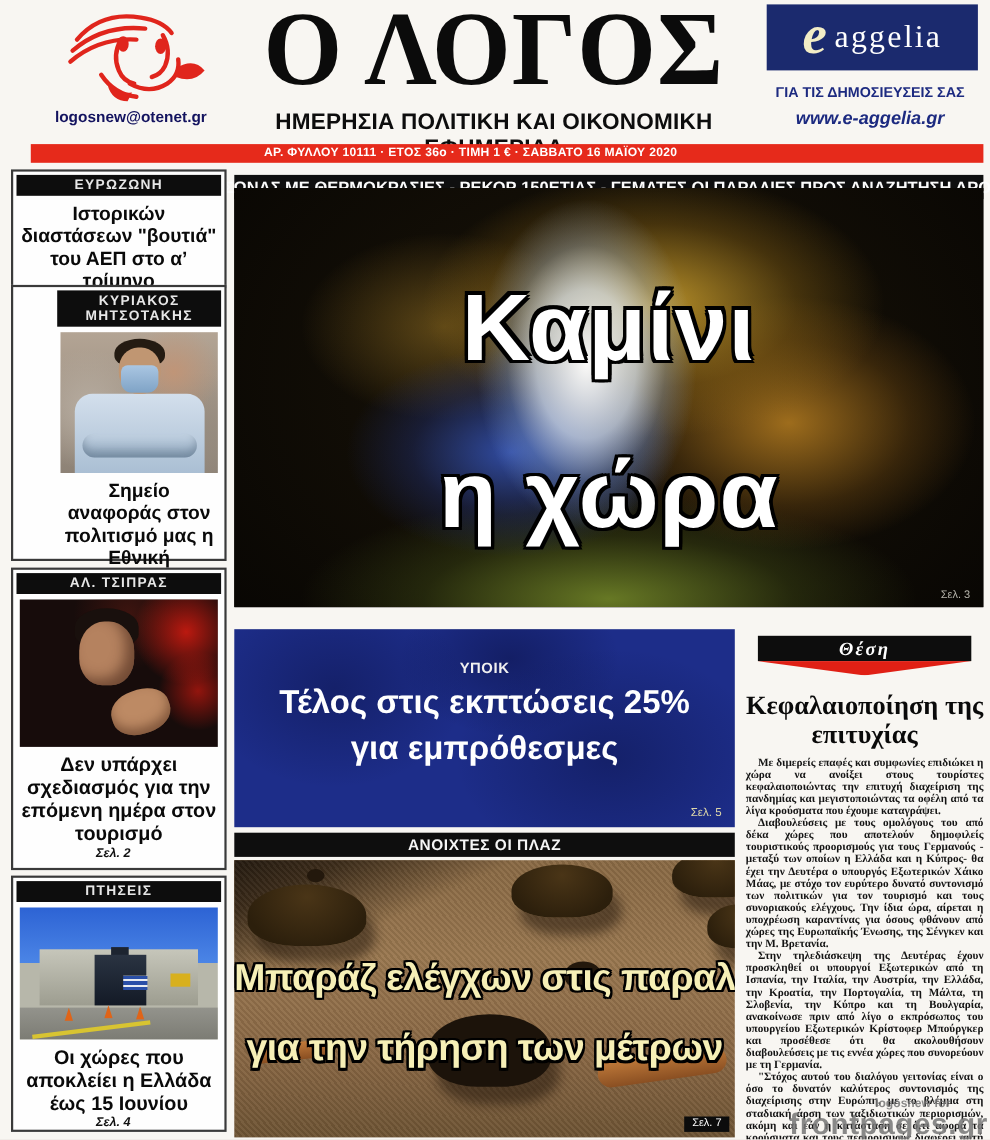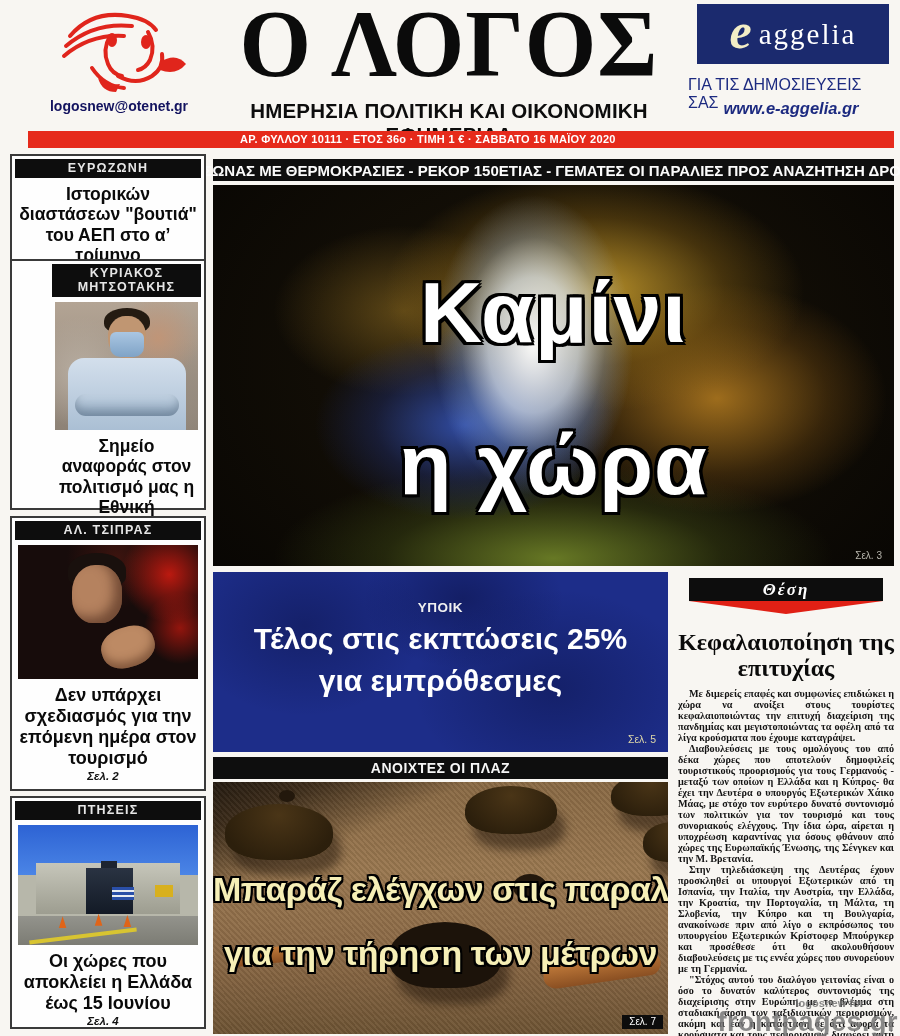--- a/index.html
+++ b/index.html
@@ -14,33 +14,33 @@
             font-family:"Liberation Serif","DejaVu Serif",serif;font-weight:bold;
             font-size:92px;color:#0b0b0b;letter-spacing:1px;transform:scaleY(1.04);}
   .mast-sub{position:absolute;left:208px;top:99px;width:482px;text-align:center;
             font-size:20.5px;font-weight:bold;color:#0d0d0d;letter-spacing:0.2px;}
   .ad-box{position:absolute;left:697px;top:4px;width:192px;height:60px;background:#1b2a6e;
           display:flex;align-items:center;justify-content:center;}
   .ad-e{font-family:"Liberation Serif","DejaVu Serif",serif;font-style:italic;font-weight:bold;
         font-size:50px;color:#f3edc6;line-height:1;margin-right:7px;margin-top:-6px;}
   .ad-rest{font-family:"Liberation Serif","DejaVu Serif",serif;font-size:29px;color:#ffffff;
            letter-spacing:2px;}
-  .ad-tag{position:absolute;left:688px;top:76px;width:206px;
-          font-size:16px;font-weight:400;color:#1c2a80;}
+  .ad-tag{position:absolute;left:688px;top:76px;width:206px;text-align:center;
+          font-size:13px;font-weight:700;color:#1c2a80;}
   .ad-url{position:absolute;left:688px;top:99px;width:206px;text-align:center;
           font-size:16.5px;font-weight:bold;font-style:italic;color:#1c2a80;}
   
   .issue-bar{position:absolute;left:28px;top:131px;width:866px;height:17px;background:#e62a1b;}
   .issue-bar span{position:absolute;left:212px;top:2px;font-size:11px;font-weight:bold;
                   color:#ffffff;letter-spacing:0.3px;white-space:nowrap;}
   .top-strip{position:absolute;left:213px;top:159px;width:681px;height:22px;background:#0f0f0f;
              display:flex;align-items:center;justify-content:center;}
   .top-strip span{font-size:15px;font-weight:bold;color:#fbfbfb;white-space:nowrap;}
   
-  .lead{position:absolute;left:213px;top:185px;width:681px;height:381px;background:#0c0905;overflow:hidden;}
+  .lead{position:absolute;left:213px;top:171px;width:681px;height:381px;background:#0c0905;overflow:hidden;}
   .lead-photo{position:absolute;inset:0;background:
     radial-gradient(ellipse 100px 150px at 47% 42%, rgba(255,255,255,0.97), rgba(225,238,255,0.7) 45%, rgba(150,185,240,0.3) 72%, rgba(0,0,0,0) 100%),
     radial-gradient(ellipse 150px 95px at 37% 63%, rgba(55,90,200,0.8), rgba(35,55,140,0.35) 60%, rgba(0,0,0,0) 100%),
     radial-gradient(ellipse 210px 120px at 56% 28%, rgba(214,168,48,0.85), rgba(145,105,22,0.4) 62%, rgba(0,0,0,0) 100%),
     radial-gradient(ellipse 170px 115px at 74% 56%, rgba(192,132,34,0.8), rgba(115,75,18,0.4) 65%, rgba(0,0,0,0) 100%),
     radial-gradient(ellipse 130px 85px at 28% 33%, rgba(165,125,38,0.5), rgba(0,0,0,0) 100%),
     radial-gradient(ellipse 280px 95px at 50% 98%, rgba(112,132,40,0.9), rgba(58,68,20,0.5) 60%, rgba(0,0,0,0) 100%),
     radial-gradient(ellipse 520px 390px at 50% 45%, rgba(72,56,20,0.25), rgba(8,6,3,0.95) 86%),
     #0c0905;}
   .lead-line{position:absolute;width:100%;text-align:center;font-weight:bold;font-size:86px;

